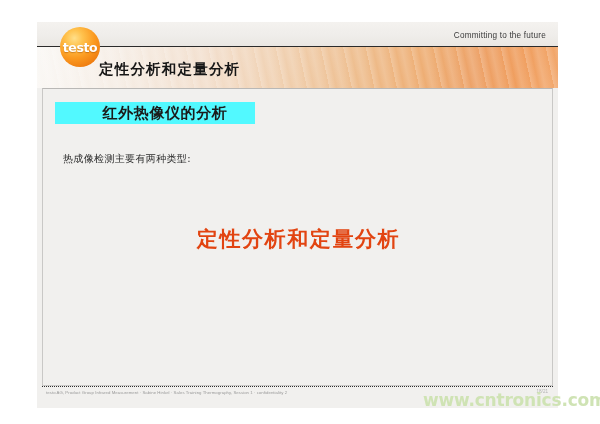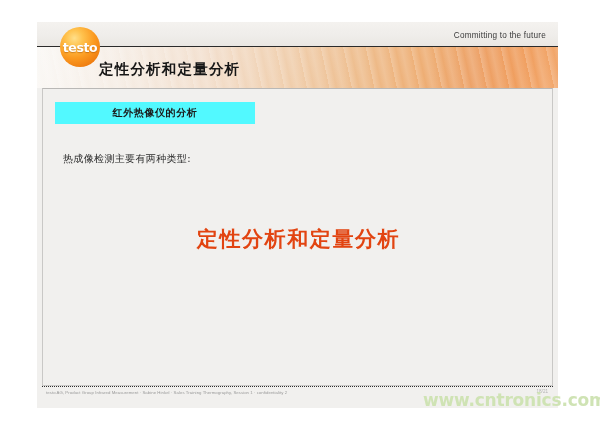--- a/index.html
+++ b/index.html
@@ -104,24 +104,24 @@
     border: 1px solid #c9c8c6;
     border-top-color: #b9b8b6;
   }
 
   .cyan-box {
     position: absolute; left: 12px; top: 13px;
     width: 200px; height: 22px;
     background: #52f9ff;
   }
   .cyan-box .lbl {
-    position: absolute; left: 0; top: 0; width: 100%; height: 100%;
+    position: absolute; left: 10px; top: 0; width: 100%; height: 100%;
     display: flex; align-items: center; justify-content: center;
     font-family: "DejaVu Sans", sans-serif;
-    font-size: 10px; font-weight: bold; color: #1b1b1b;
+    font-size: 15px; font-weight: bold; color: #1b1b1b;
     letter-spacing: .6px;
   }
 
   .body-line {
     position: absolute; left: 20px; top: 63px;
     font-family: "DejaVu Sans", sans-serif;
     font-size: 10px; color: #2c2c2c; letter-spacing: .35px;
     white-space: nowrap;
   }
 

